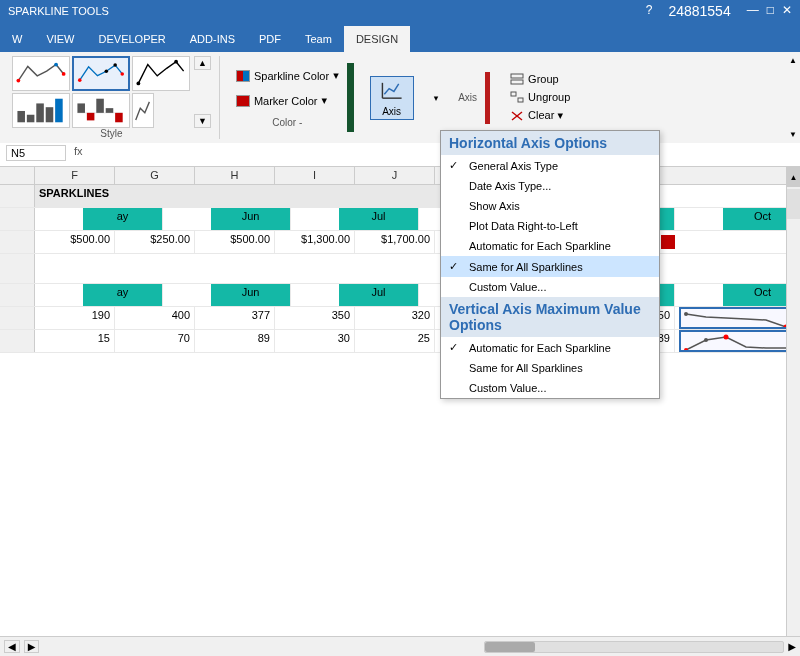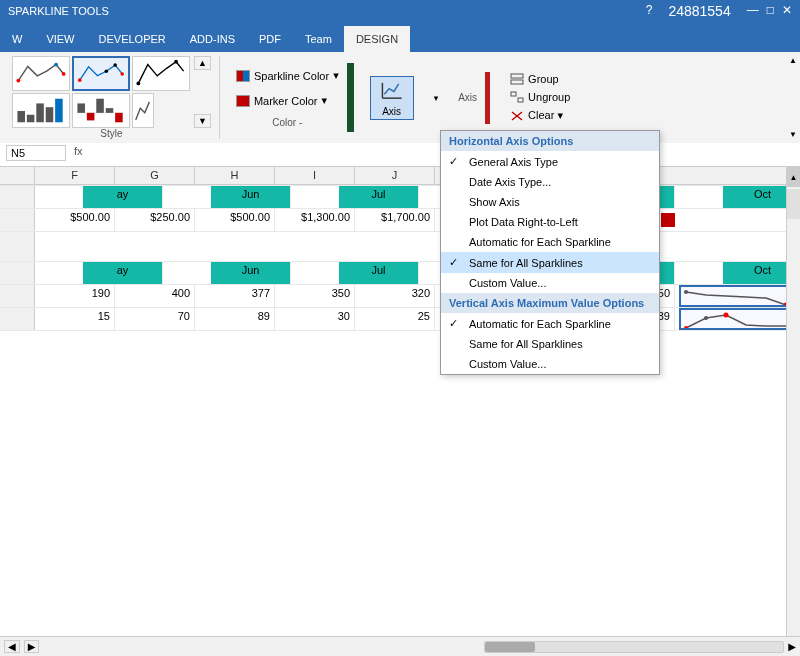--- a/index.html
+++ b/index.html
@@ -67,21 +67,21 @@
       box-shadow: 2px 2px 6px rgba(0,0,0,0.2);
       width: 220px;
       z-index: 100;
       font-size: 11px;
     }
     .menu-section-header {
       background: #dce6f1;
       padding: 4px 8px;
       font-weight: bold;
       color: #2e6db4;
-      font-size: 11px;
+      font-size: 14px;
     }
     .menu-item {
       padding: 4px 24px;
       cursor: pointer;
       display: flex;
       align-items: center;
       gap: 4px;
     }
     .menu-item.selected-item { background: #cce5ff; }
     .menu-item .checkmark { width: 16px; margin-left: -16px; }
@@ -306,20 +306,21 @@
     <div class="col-header">H</div>
     <div class="col-header">I</div>
     <div class="col-header">J</div>
     <div class="col-header">K</div>
     <div class="col-header" style="min-width:40px;">C▾</div>
     <div style="position:absolute;right:0;top:0;bottom:0;width:14px;background:#f0f0f0;border-left:1px solid #ccc;display:flex;align-items:center;justify-content:center;cursor:pointer;">▾</div>
   </div>
 
   <div class="row">
     <div class="row-num"></div>
+    <div class="cell left label" style="min-width:480px;background:#e8e8e8;">SPARKLINES</div>
   </div>
 
   <div class="row">
     <div class="row-num"></div>
     <div class="cell center header-row">ay</div>
     <div class="cell center header-row">Jun</div>
     <div class="cell center header-row">Jul</div>
     <div class="cell center header-row">Aug</div>
     <div class="cell center header-row">Sep</div>
     <div class="cell center header-row">Oct</div>

